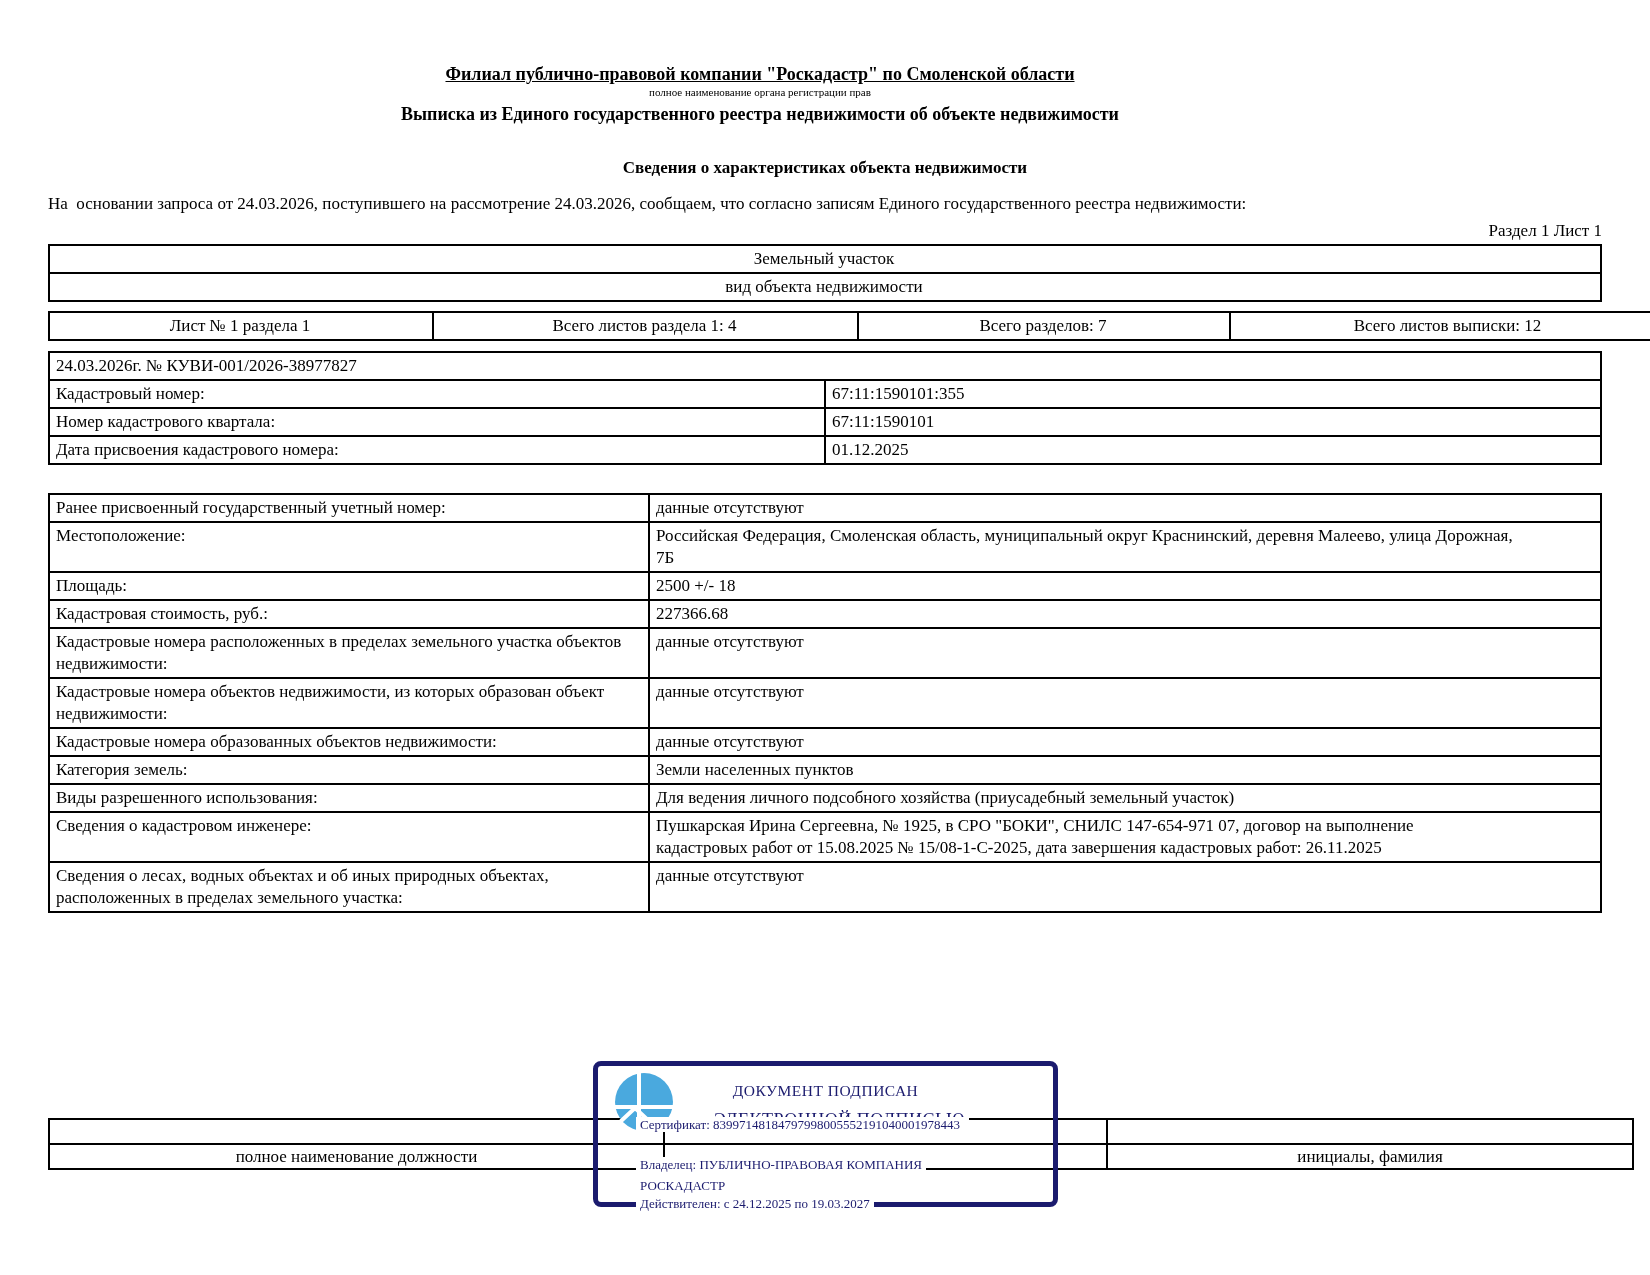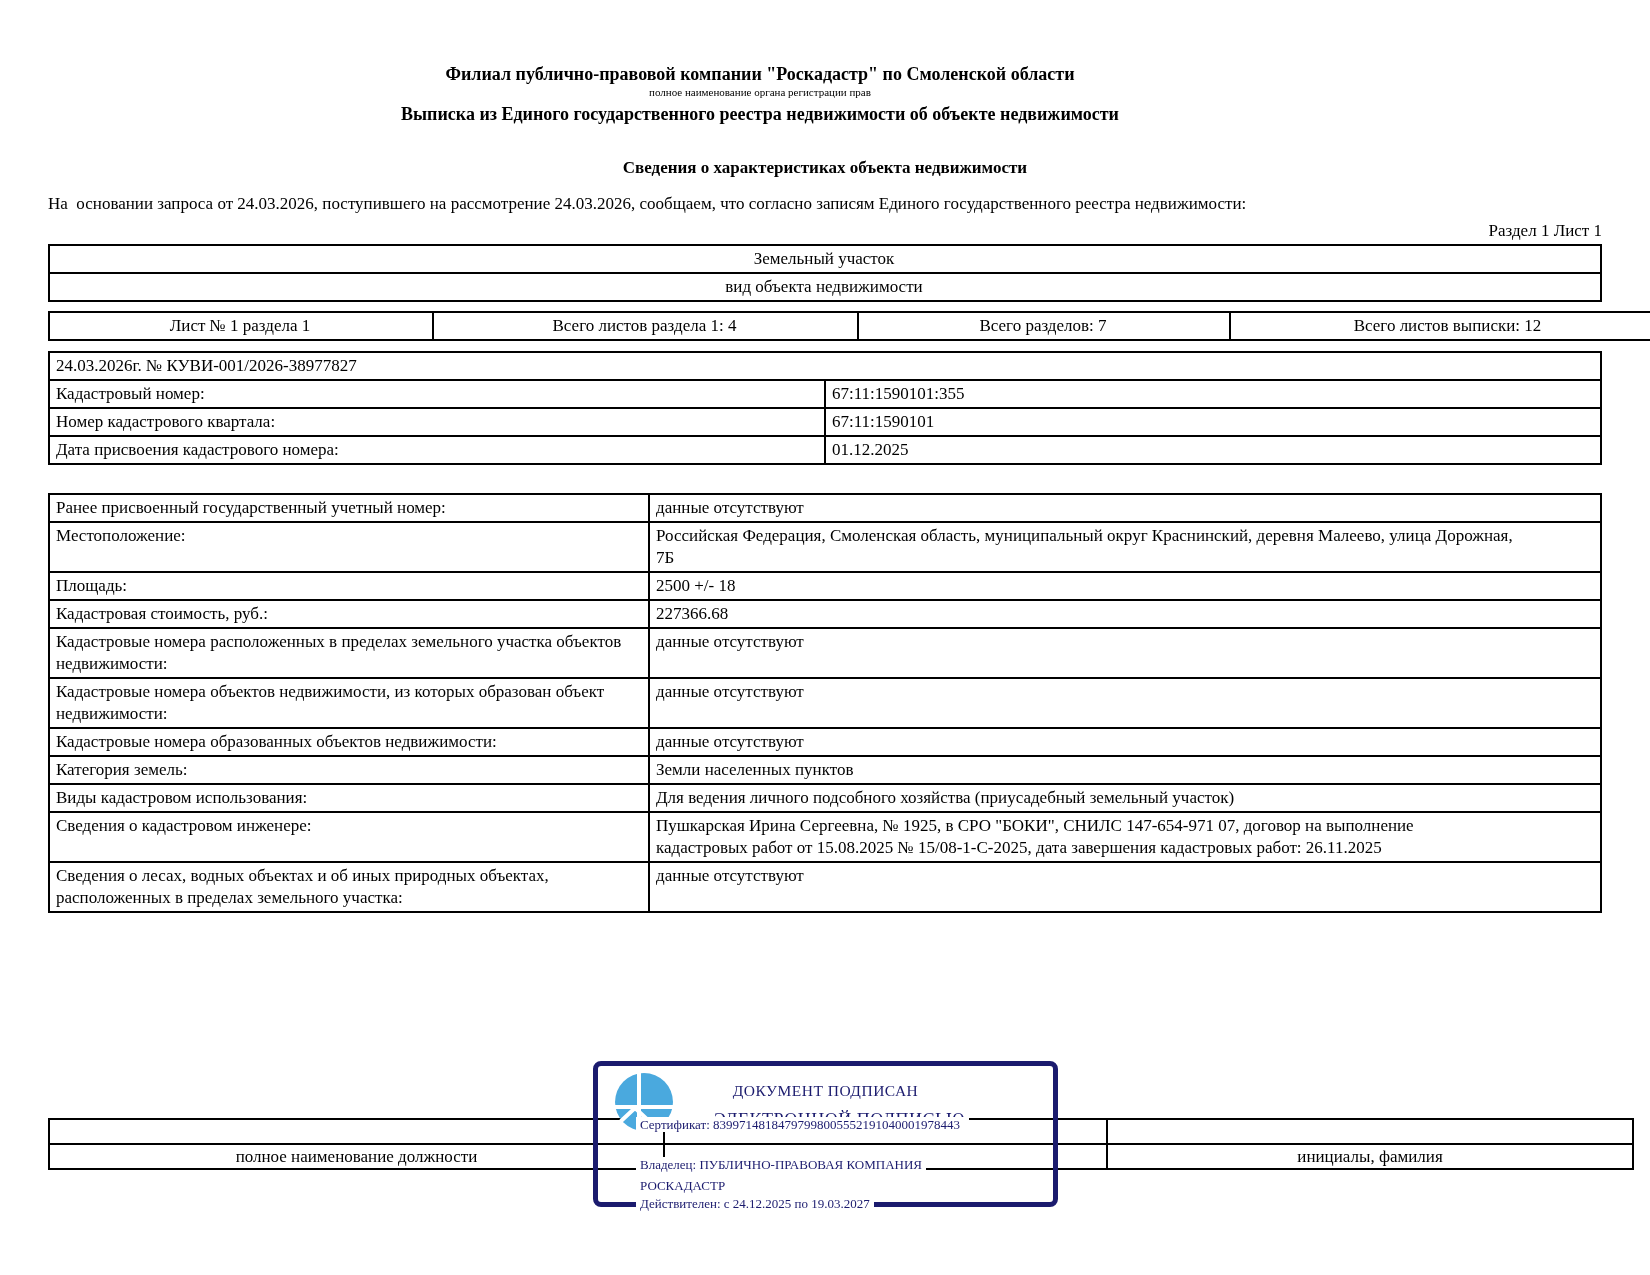--- a/index.html
+++ b/index.html
@@ -4,21 +4,21 @@
 <style>
   html,body { margin:0; padding:0; background:#ffffff; }
   .page {
     position:relative; width:1650px; height:1275px; background:#fff;
     font-family:"Liberation Serif", serif; color:#000; overflow:hidden;
   }
   .content { position:absolute; left:48px; top:0; width:1554px; }
 
   
   .org-name   { margin-top:64px; text-align:center; padding-right:130px; font-size:18px; font-weight:bold; }
-  .org-name span { }
+  .org-name span { text-decoration:underline; }
   .org-caption{ margin-top:1px;  text-align:center; padding-right:130px; font-size:11px; }
   .doc-title  { margin-top:6px;  text-align:center; padding-right:130px; font-size:18px; font-weight:bold; }
   .section-title { margin-top:33px; text-align:center; font-size:17px; font-weight:bold; }
   .request-line  { margin-top:16px; font-size:17px; white-space:pre-wrap; }
   .section-page  { margin-top:7px; text-align:right; font-size:17px; }
 
   
   table { border-collapse:collapse; table-layout:fixed; width:1554px; font-size:17px; }
   td { border:2px solid #000; padding:2px 8px 2px 6px; vertical-align:top; line-height:22px; height:22px; overflow:hidden; }
   .t-object { margin-top:3px; }
@@ -136,21 +136,21 @@
       </tr>
       <tr>
         <td class="col-label">Кадастровые номера образованных объектов недвижимости:</td>
         <td>данные отсутствуют</td>
       </tr>
       <tr>
         <td class="col-label">Категория земель:</td>
         <td>Земли населенных пунктов</td>
       </tr>
       <tr>
-        <td class="col-label">Виды кадастровом использования:</td>
+        <td class="col-label">Виды разрешенного использования:</td>
         <td>Для ведения личного подсобного хозяйства (приусадебный земельный участок)</td>
       </tr>
       <tr>
         <td class="col-label">Сведения о кадастровом инженере:</td>
         <td>
               <div class="wrap-narrow2">Пушкарская Ирина Сергеевна, № 1925, в СРО "БОКИ", СНИЛС 147-654-971 07, договор на выполнение кадастровых работ от 15.08.2025 № 15/08-1-С-2025, дата завершения кадастровых работ: 26.11.2025</div>
             </td>
       </tr>
       <tr>
         <td class="col-label">Сведения о лесах, водных объектах и об иных природных объектах, расположенных в пределах земельного участка:</td>

